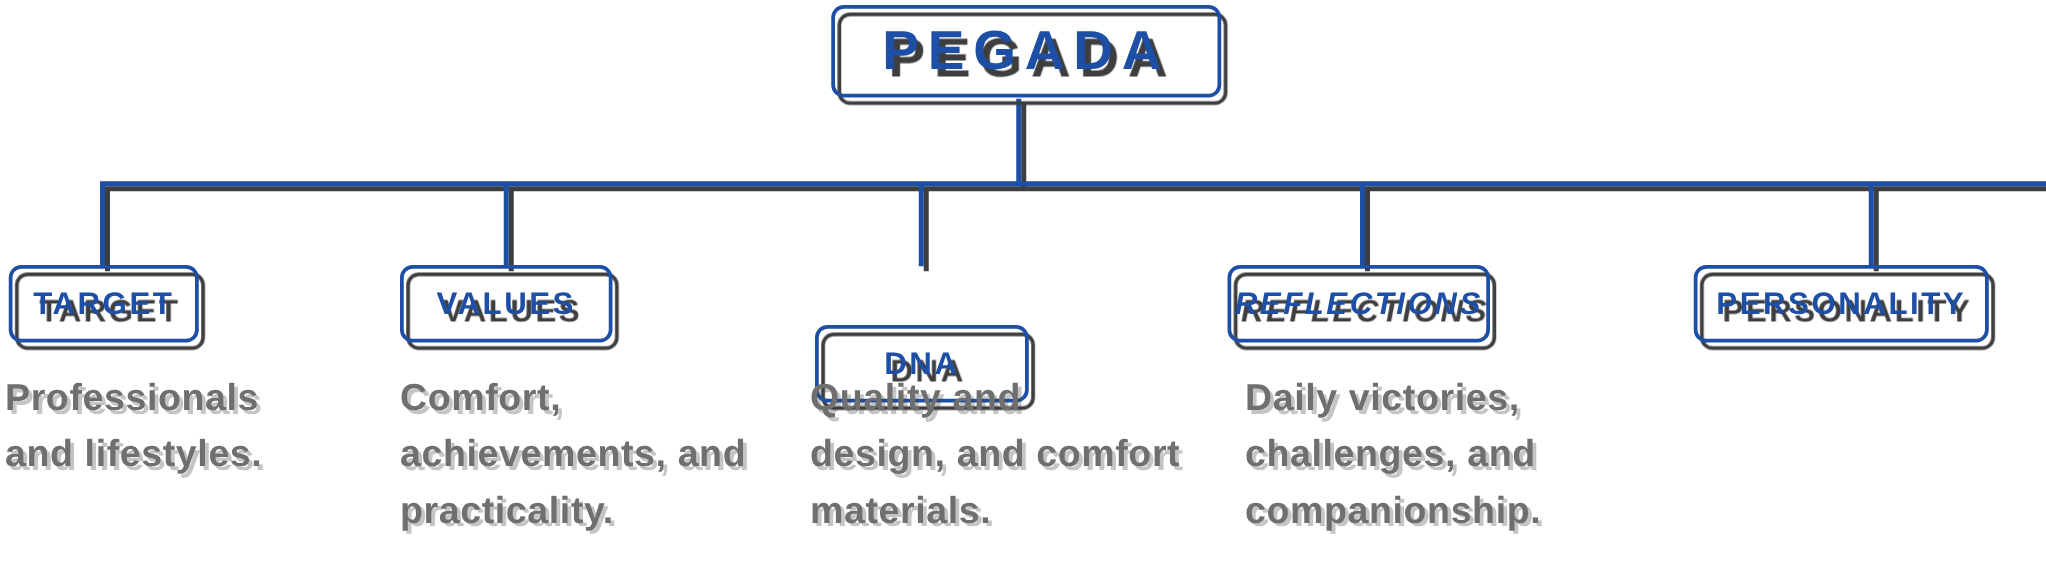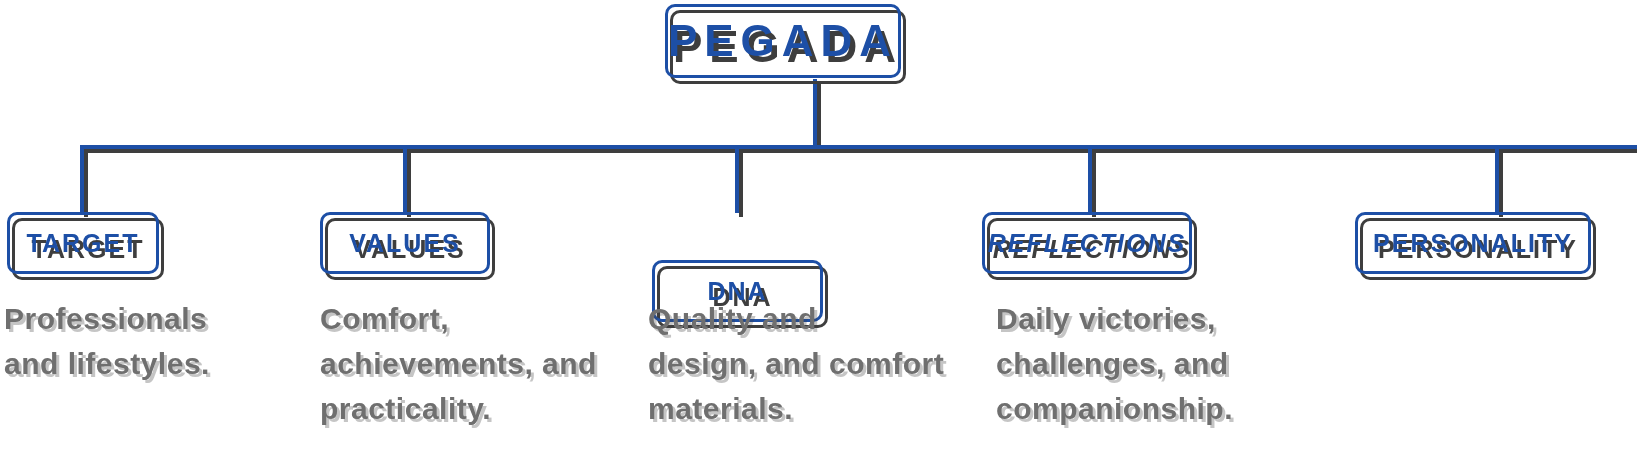--- a/index.html
+++ b/index.html
@@ -62,21 +62,21 @@
 
   
   #stub-root   {left:813px;top:79px;height:68px;}
   #h-connector {left:80px;top:145px;width:1557px;}
   #v-target      {left:80px;  top:147px;height:66px;}
   #v-values      {left:403px; top:147px;height:66px;}
   #v-dna         {left:735px; top:147px;height:66px;}
   #v-reflections {left:1088px;top:147px;height:66px;}
   #v-personality {left:1495px;top:147px;height:66px;}
 
-  #box-root        {left:665px; top:4px;  width:236px;height:74px;justify-content:center;}
+  #box-root        {left:665px; top:4px;  width:312px;height:74px;justify-content:center;}
   #box-target      {left:7px;   top:212px;width:152px;height:62px;}
   #box-values      {left:320px; top:212px;width:170px;height:62px;}
   #box-dna         {left:652px; top:212px;width:171px;height:62px;margin-top:48px;}
   #box-reflections {left:982px; top:212px;width:210px;height:62px;font-style:italic;}
   #box-personality {left:1355px;top:212px;width:236px;height:62px;}
 
   #desc-target      {left:4px;}
   #desc-values      {left:320px;}
   #desc-dna         {left:648px;}
   #desc-reflections {left:996px;}

